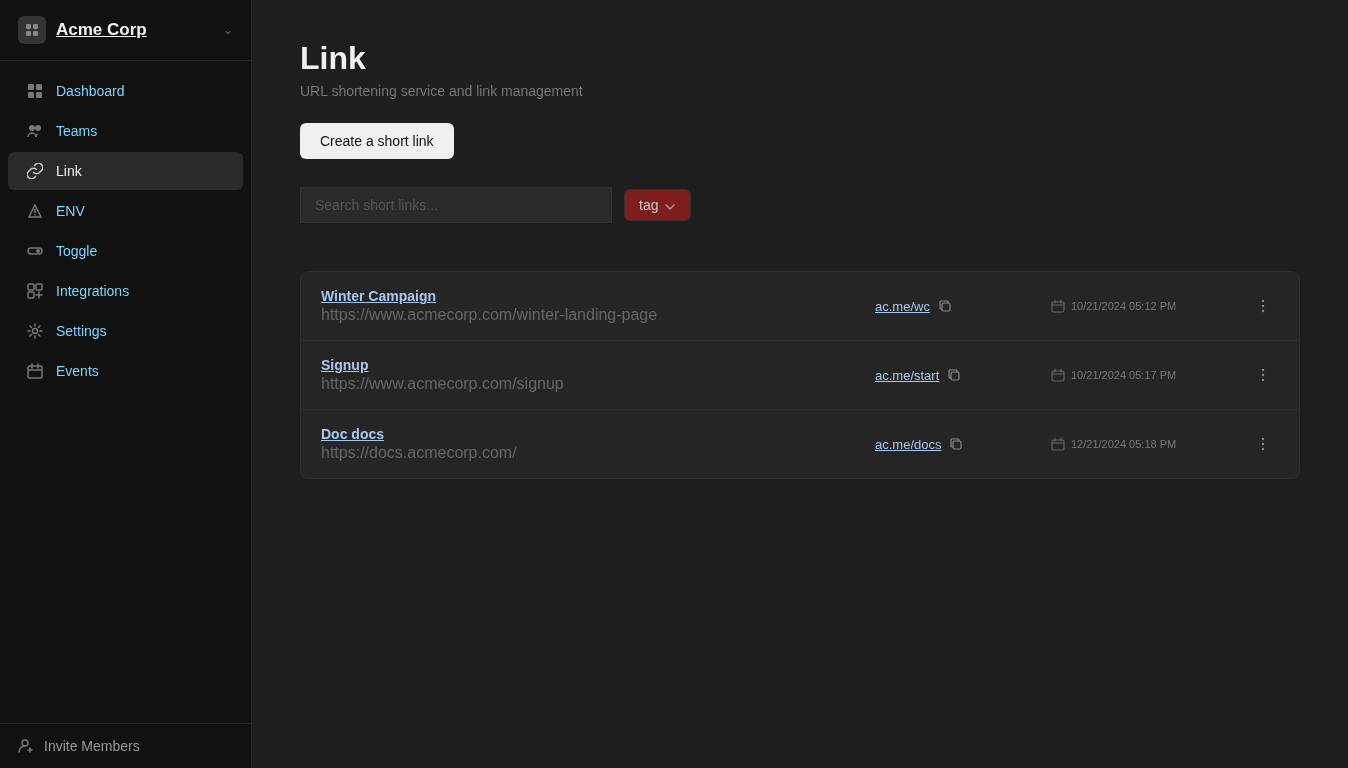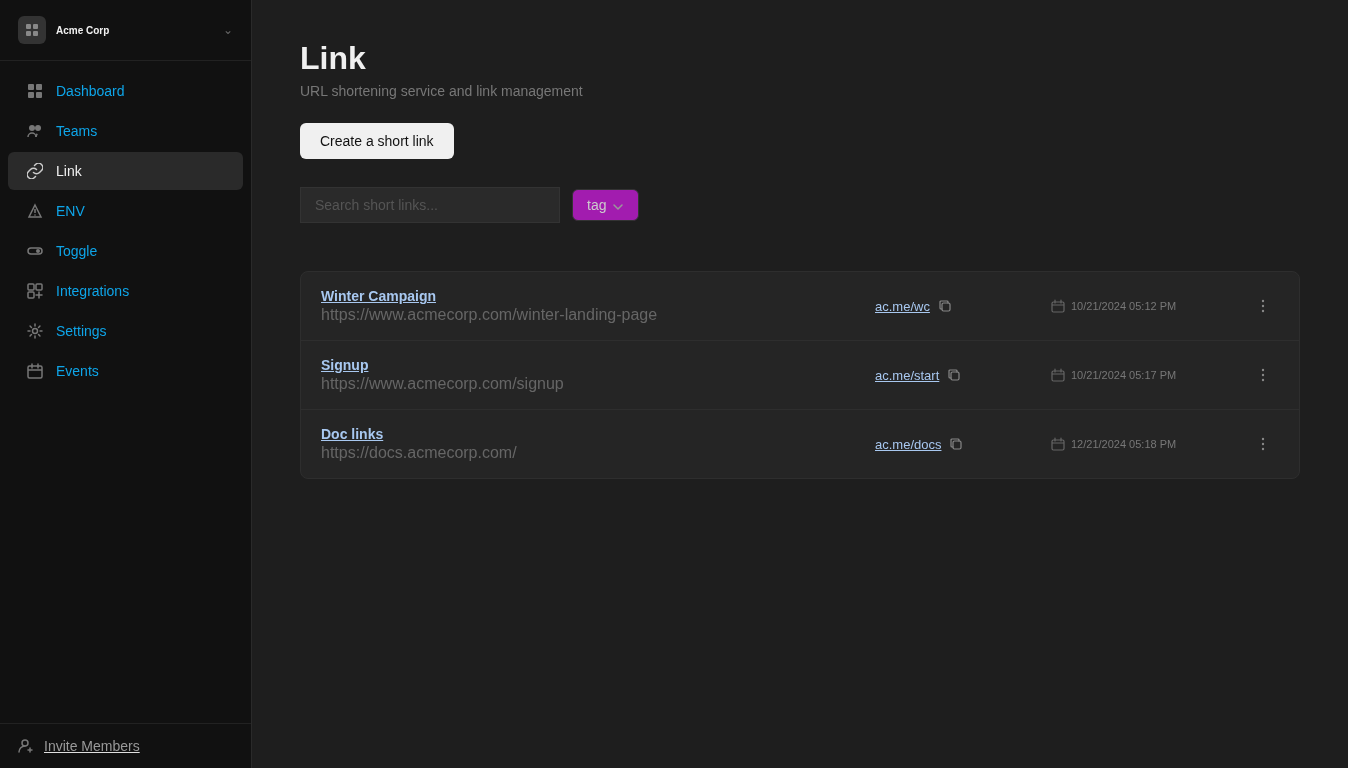--- a/index.html
+++ b/index.html
@@ -39,45 +39,46 @@
       background: #333;
       border-radius: 6px;
       display: flex;
       align-items: center;
       justify-content: center;
       font-size: 12px;
       color: #888;
     }
 
     .sidebar-org-name {
-      font-size: 10px;
+      font-size: 17px;
       font-weight: 600;
       color: #f0f0f0;
       flex: 1;
+      text-decoration: underline;
     }
 
     .chevron-icon {
       color: #666;
       font-size: 12px;
     }
 
     .sidebar-nav {
       display: flex;
       flex-direction: column;
       padding: 10px 0;
       flex: 1;
     }
 
     .nav-item {
       display: flex;
       align-items: center;
       gap: 12px;
       padding: 10px 18px;
       cursor: pointer;
-      color: #0ea5e9;
+      color: #7dd3fc;
       font-size: 14px;
       border-radius: 6px;
       margin: 1px 8px;
       transition: background 0.15s;
     }
 
     .nav-item.active {
       background: #2a2a2a;
       color: #f0f0f0;
     }
@@ -87,21 +88,20 @@
       height: 18px;
       display: flex;
       align-items: center;
       justify-content: center;
       flex-shrink: 0;
     }
 
     .sidebar-footer {
       padding: 14px 18px;
       border-top: 1px solid #222;
-      text-decoration: underline;
     }
 
     .invite-btn {
       display: flex;
       align-items: center;
       gap: 10px;
       color: #999;
       font-size: 14px;
       cursor: pointer;
     }
@@ -154,33 +154,33 @@
       margin-bottom: 16px;
     }
 
     .search-input {
       background: #2a2a2a;
       border: 1px solid #333;
       border-radius: 0;
       padding: 9px 14px;
       color: #ccc;
       font-size: 14px;
-      width: 260px;
+      width: 312px;
       outline: none;
     }
 
     .search-input::placeholder {
       color: #555;
     }
 
     .tag-dropdown {
       display: flex;
       align-items: flex-end;
       gap: 6px;
-      background: #a21caf;
+      background: #7f1d1d;
       border: 1px solid #333;
       border-radius: 6px;
       padding: 7px 14px;
       font-size: 14px;
       color: #ccc;
       cursor: pointer;
     }
 
     .links-table {
       background: #252525;
@@ -477,21 +477,21 @@
       <button class="more-btn" title="More options">
         <svg width="16" height="16" viewBox="0 0 16 16" fill="none">
           <circle cx="8" cy="3" r="1.2" fill="#888"></circle>
           <circle cx="8" cy="8" r="1.2" fill="#888"></circle>
           <circle cx="8" cy="13" r="1.2" fill="#888"></circle>
         </svg>
       </button>
     </div>
         <div class="link-row">
       <div class="link-info">
-        <div class="link-name">Doc links</div>
+        <div class="link-name">Doc docs</div>
         <div class="link-url">https://docs.acmecorp.com/</div>
       </div>
       <div class="short-link-area">
         <span class="short-link">ac.me/docs</span>
         <span class="copy-icon" title="Copy">
           <svg width="14" height="14" viewBox="0 0 14 14" fill="none">
             <rect x="4" y="4" width="8" height="8" rx="1.5" stroke="#888" stroke-width="1.2" fill="none"></rect>
             <path d="M10 4V3a1 1 0 00-1-1H3a1 1 0 00-1 1v6a1 1 0 001 1h1" stroke="#888" stroke-width="1.2" stroke-linecap="round" fill="none"></path>
           </svg>
         </span>

